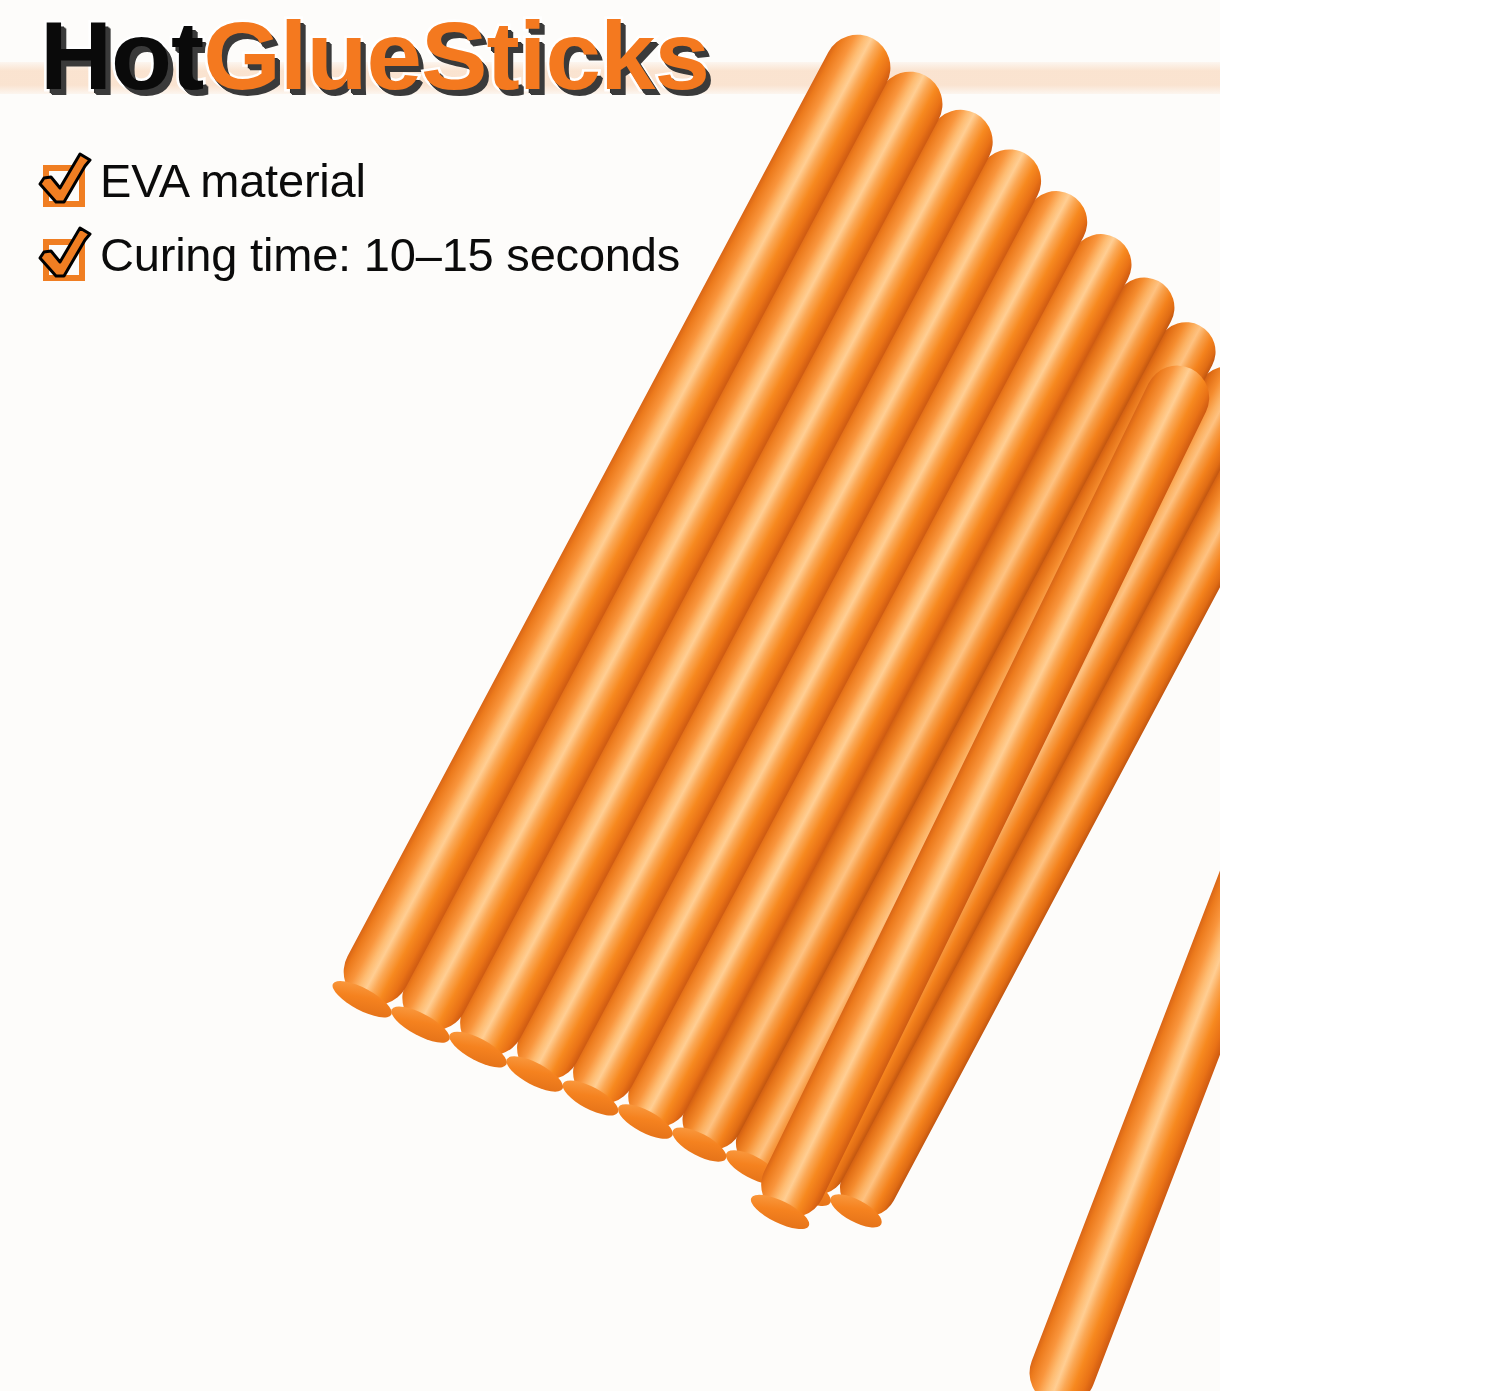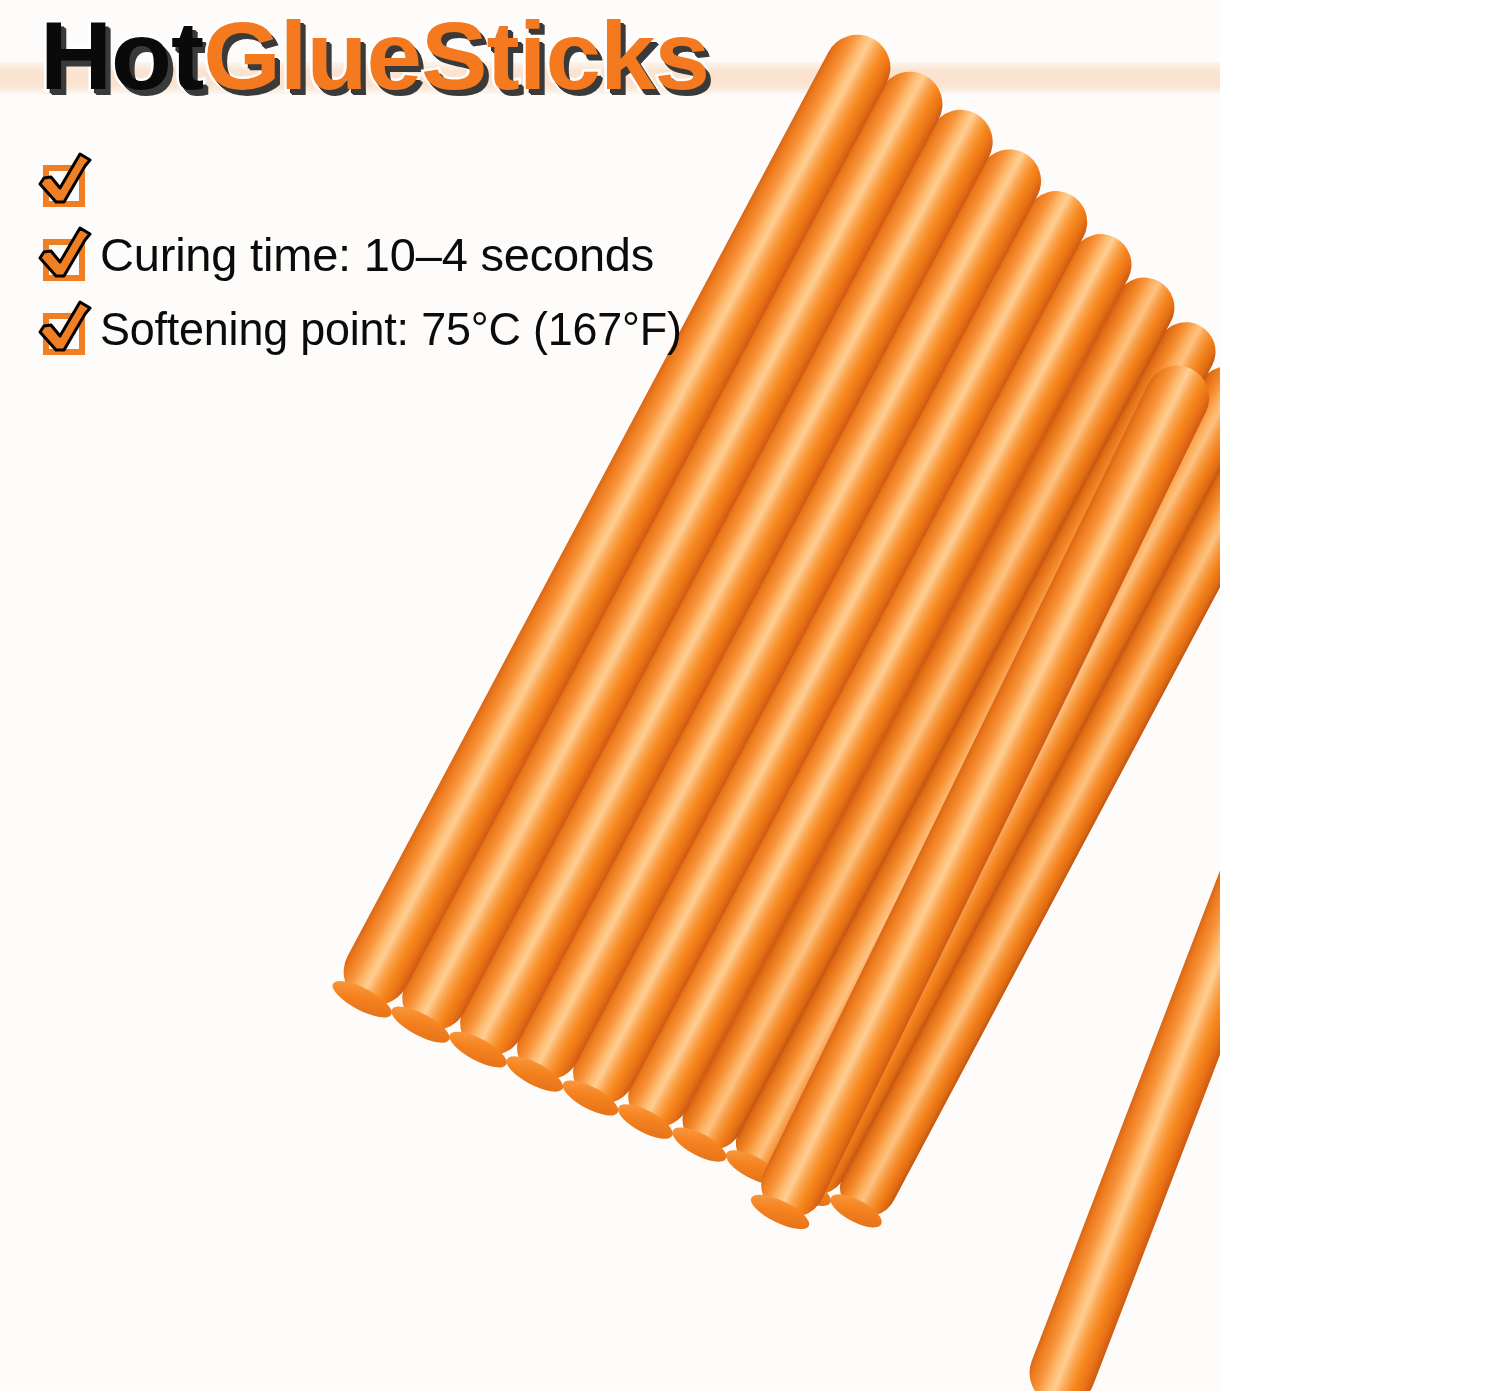--- a/index.html
+++ b/index.html
@@ -242,38 +242,30 @@
 
   <div id="bullets">
 
     <div class="bullet">
       <span class="check-icon">
         <svg width="56" height="58" viewBox="0 0 56 58">
           <rect x="8" y="16" width="36" height="36" fill="none" stroke="#F07E22" stroke-width="6"></rect>
           <path d="M2 32 L6 26 L13 25 L22 36 L42 2 L52 8 L47 14 L26 50 L18 50 Z" fill="#F07E22" stroke="#000000" stroke-width="3" stroke-linejoin="round"></path>
         </svg>
       </span>
+      <span class="bullet-text">EVA material</span>
     </div>
 
     <div class="bullet">
       <span class="check-icon">
         <svg width="56" height="58" viewBox="0 0 56 58">
           <rect x="8" y="16" width="36" height="36" fill="none" stroke="#F07E22" stroke-width="6"></rect>
           <path d="M2 32 L6 26 L13 25 L22 36 L42 2 L52 8 L47 14 L26 50 L18 50 Z" fill="#F07E22" stroke="#000000" stroke-width="3" stroke-linejoin="round"></path>
         </svg>
       </span>
-      <span class="bullet-text">Curing time: 10–4 seconds</span>
+      <span class="bullet-text">Curing time: 10–15 seconds</span>
     </div>
 
 
-    <div class="bullet tight">
-      <span class="check-icon">
-        <svg width="56" height="58" viewBox="0 0 56 58">
-          <rect x="8" y="16" width="36" height="36" fill="none" stroke="#F07E22" stroke-width="6"></rect>
-          <path d="M2 32 L6 26 L13 25 L22 36 L42 2 L52 8 L47 14 L26 50 L18 50 Z" fill="#F07E22" stroke="#000000" stroke-width="3" stroke-linejoin="round"></path>
-        </svg>
-      </span>
-      <span class="bullet-text">Softening point: 75°C (167°F)</span>
-    </div>
 
   </div>
 
 </div>
 
 </body></html>

